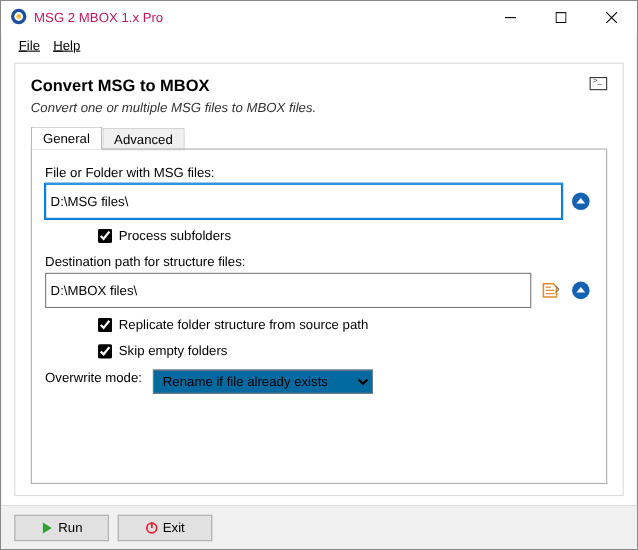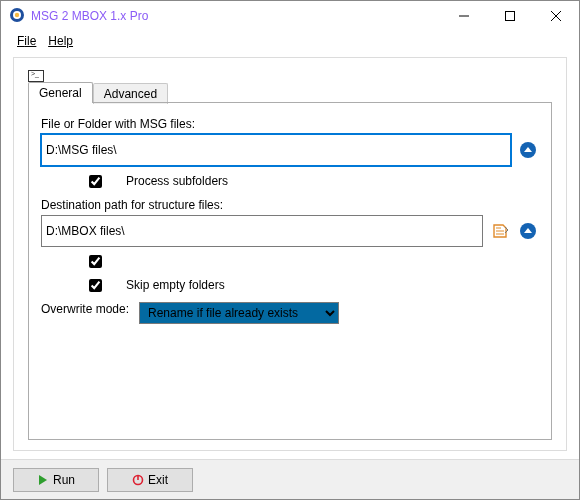--- a/index.html
+++ b/index.html
@@ -1,19 +1,19 @@
 <!DOCTYPE html>
 <html><head>
 <meta charset="utf-8">
 <style>
   * { box-sizing: border-box; margin: 0; padding: 0; font-family: "Segoe UI", Tahoma, sans-serif; }
   body { width: 580px; height: 500px; background: #fff; border: 1px solid #888; display: flex; flex-direction: column; overflow: hidden; }
   
   .titlebar { height: 30px; display: flex; align-items: center; justify-content: space-between; padding-left: 8px; background: #fff; }
-  .titlebar .title-left { display: flex; align-items: center; gap: 6px; font-size: 12px; color: #8b5cf6; }
+  .titlebar .title-left { display: flex; align-items: center; gap: 6px; font-size: 12px; color: #be185d; }
   .titlebar .winctrls { display: flex; height: 100%; }
   .winbtn { width: 46px; height: 30px; display: flex; align-items: center; justify-content: center; background: transparent; border: none; cursor: pointer; }
   .winbtn svg { width: 10px; height: 10px; }
   .app-icon svg { width: 16px; height: 16px; }
   
   .menubar { height: 20px; display: flex; align-items: center; gap: 0; padding: 0 10px; font-size: 12px; text-decoration: underline; }
   .menu-item { padding: 2px 6px; cursor: pointer; }
   .menu-item .ul { text-decoration: underline; }
   
   .panel { margin: 6px 12px 8px 12px; border: 1px solid #dcdcdc; padding: 12px 14px 10px 14px; flex: 1; display: flex; flex-direction: column; }
@@ -27,21 +27,21 @@
   .tabs::after { content: ""; position: absolute; left: 0; right: 0; bottom: 0; height: 1px; background: #acacac; z-index: 0; }
   .tab { font-size: 12px; padding: 3px 10px 3px 10px; border: 1px solid #acacac; border-bottom: none; background: #fff; position: relative; z-index: 1; border-radius: 2px 2px 0 0; cursor: pointer; }
   .tab.inactive { background: #f0f0f0; border-color: #c8c8c8; top: 1px; z-index: 0; }
   
   .tab-body { border: 1px solid #acacac; border-top: none; padding: 14px 12px; flex: 1; }
   .label { font-size: 12px; margin-bottom: 3px; display: block; }
   .field-row { display: flex; align-items: center; gap: 6px; margin-bottom: 8px; }
   .text-input { flex: 1; font-size: 12px; padding: 3px 4px; border: 1px solid #7a7a7a; height: 32px; }
   .text-input.focused { border: 1px solid #0078d7; outline: 1px solid #0078d7; }
   .icon-btn { width: 22px; height: 22px; display: flex; align-items: center; justify-content: center; cursor: pointer; }
-  .check-row { display: flex; align-items: flex-end; gap: 24px; font-size: 12px; margin-bottom: 10px; padding-left: 48px; }
+  .check-row { display: flex; align-items: flex-end; gap: 6px; font-size: 12px; margin-bottom: 10px; padding-left: 48px; }
   .check-row input { width: 13px; height: 13px; accent-color: #000; }
   .inline-row { display: flex; gap: 10px; font-size: 12px; }
   .select { font-size: 12px; height: 22px; border: 1px solid #7a7a7a; padding: 0 4px; background: #0369a1; width: 200px; }
   
   .footer { height: 40px; background: #f0f0f0; border-top: 1px solid #dcdcdc; display: flex; align-items: center; gap: 8px; padding: 0 12px; }
   .btn { height: 24px; min-width: 86px; font-size: 12px; border: 1px solid #adadad; background: #e1e1e1; cursor: pointer; display: inline-flex; align-items: center; justify-content: center; gap: 4px; padding: 0 10px; }
 </style>
 </head>
 <body>
 
@@ -76,20 +76,24 @@
   </div>
 </div>
 
 <div class="menubar">
   <span class="menu-item"><span class="ul">F</span>ile</span>
   <span class="menu-item"><span class="ul">H</span>elp</span>
 </div>
 
 <div class="panel">
   <div class="hdr-row">
+    <div>
+      <div class="hdr-title">Convert MSG to MBOX</div>
+      <div class="hdr-sub">Convert one or multiple MSG files to MBOX files.</div>
+    </div>
     <div class="cmd-icon"></div>
   </div>
 
   <div class="tabs">
     <div class="tab">General</div>
     <div class="tab inactive">Advanced</div>
   </div>
 
   <div class="tab-body">
     <label class="label">File or Folder with MSG files:</label>
@@ -119,20 +123,21 @@
       </span>
       <span class="icon-btn">
         <svg width="18" height="18" viewBox="0 0 18 18">
             <circle cx="9" cy="9" r="8" fill="#1463b3"></circle>
             <path d="M5 11 L9 6 L13 11 Z" fill="#fff"></path>
           </svg>
       </span>
     </div>
     <div class="check-row">
       <input type="checkbox" checked="" style="">
+      <span>Replicate folder structure from source path</span>
     </div>
     <div class="check-row">
       <input type="checkbox" checked="" style="">
       <span>Skip empty folders</span>
     </div>
 
     <div class="inline-row">
       <span>Overwrite mode:</span>
       <select class="select">
         <option>Rename if file already exists</option>

